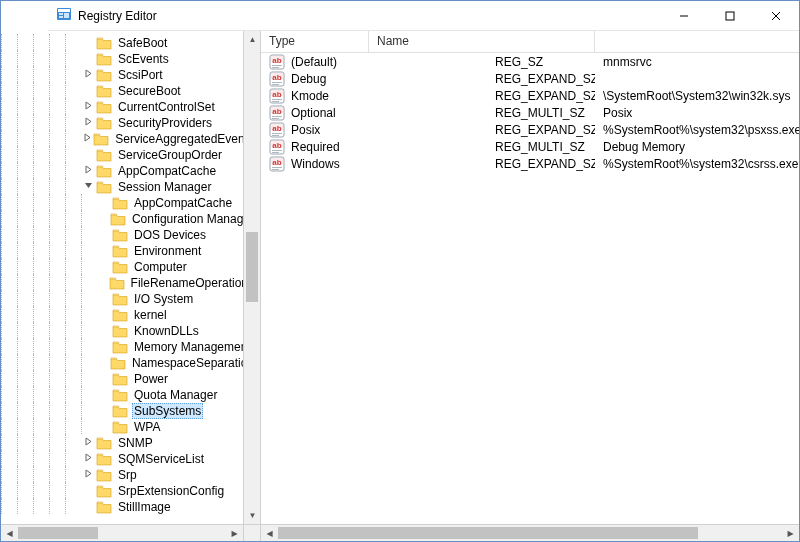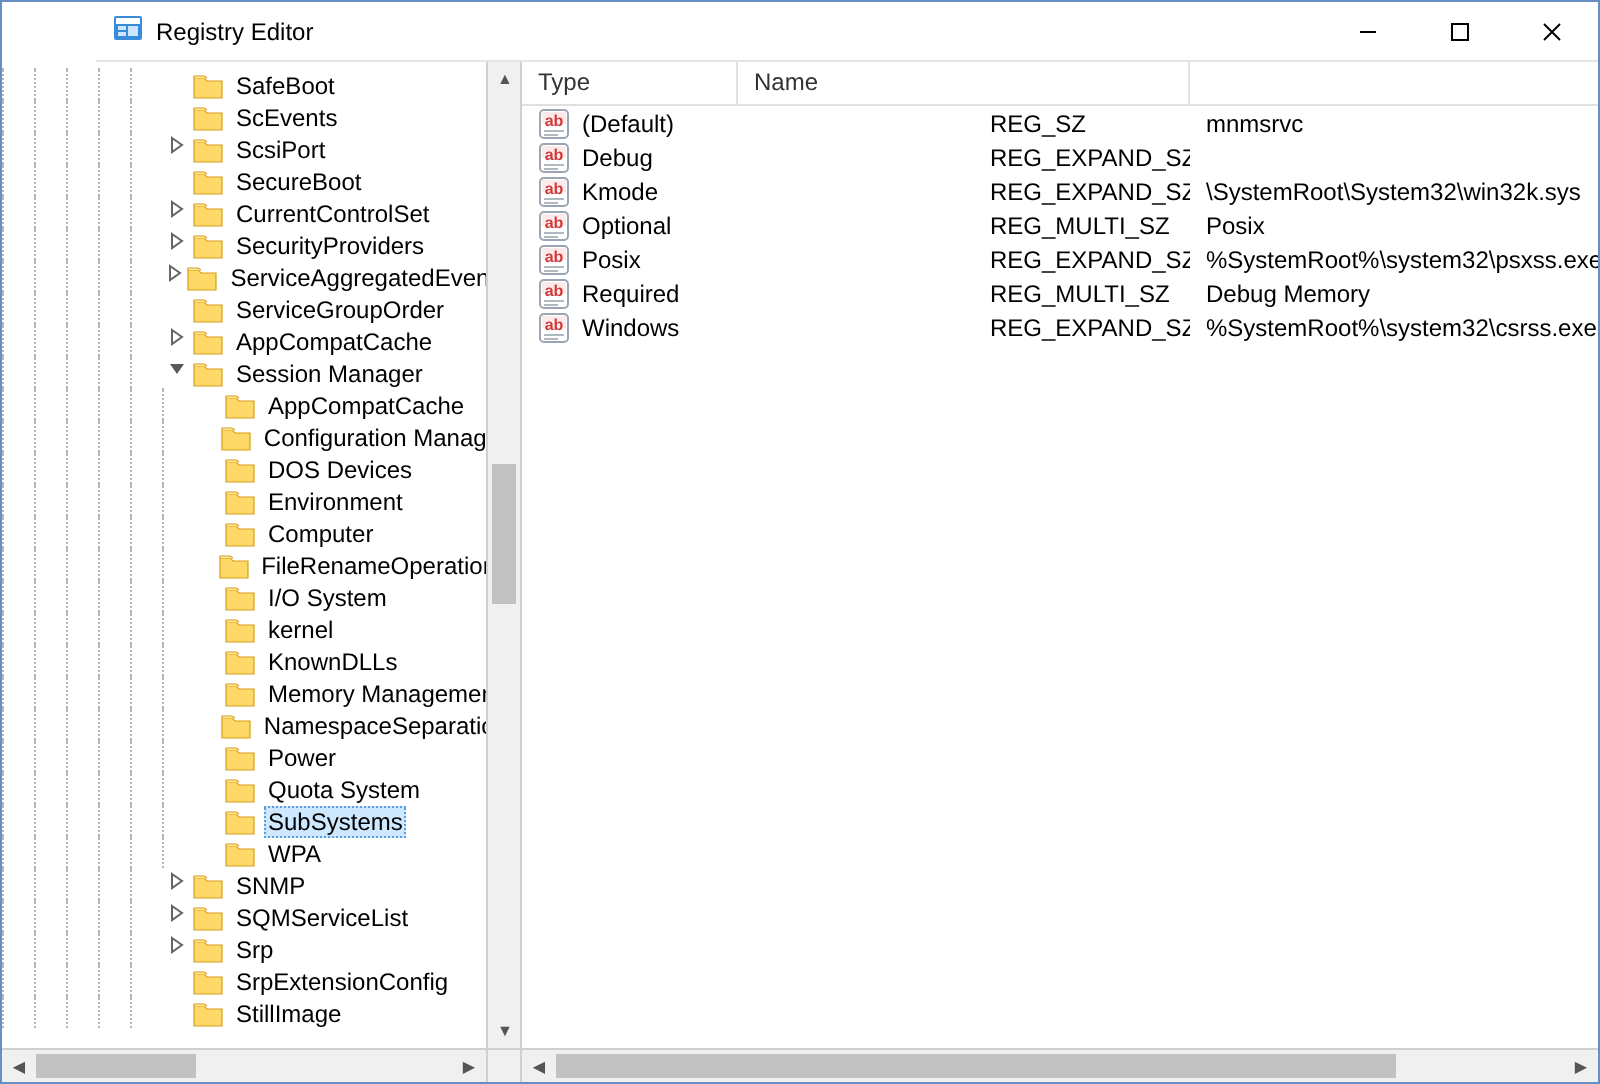--- a/index.html
+++ b/index.html
@@ -371,21 +371,21 @@
               </svg></span>
             <span class="label">Power</span>
           </div>
           <div class="tree-row">
             <span><span style="display:inline-block;width:16px;height:16px;border-left:1px dotted #b6b6b6;margin-left:0;"></span><span style="display:inline-block;width:16px;height:16px;border-left:1px dotted #b6b6b6;margin-left:0;"></span><span style="display:inline-block;width:16px;height:16px;border-left:1px dotted #b6b6b6;margin-left:0;"></span><span style="display:inline-block;width:16px;height:16px;border-left:1px dotted #b6b6b6;margin-left:0;"></span><span style="display:inline-block;width:16px;height:16px;border-left:1px dotted #b6b6b6;margin-left:0;"></span><span style="display:inline-block;width:16px;height:16px;border-left:1px dotted #b6b6b6;"></span></span>
             <span class="expander"></span>
             <span class="folder"><svg viewBox="0 0 16 14" width="16" height="14">
                 <path d="M1 3 L6 3 L7.5 4.5 L15 4.5 L15 13 L1 13 Z" fill="#ffd968" stroke="#d4a018" stroke-width="0.6"></path>
                 <path d="M1 3 L1 2 L6 2 L7.5 3" fill="#ffe9a8" stroke="#d4a018" stroke-width="0.6"></path>
               </svg></span>
-            <span class="label">Quota System</span>
+            <span class="label">Quota Manager</span>
           </div>
           <div class="tree-row">
             <span><span style="display:inline-block;width:16px;height:16px;border-left:1px dotted #b6b6b6;margin-left:0;"></span><span style="display:inline-block;width:16px;height:16px;border-left:1px dotted #b6b6b6;margin-left:0;"></span><span style="display:inline-block;width:16px;height:16px;border-left:1px dotted #b6b6b6;margin-left:0;"></span><span style="display:inline-block;width:16px;height:16px;border-left:1px dotted #b6b6b6;margin-left:0;"></span><span style="display:inline-block;width:16px;height:16px;border-left:1px dotted #b6b6b6;margin-left:0;"></span><span style="display:inline-block;width:16px;height:16px;border-left:1px dotted #b6b6b6;"></span></span>
             <span class="expander"></span>
             <span class="folder"><svg viewBox="0 0 16 14" width="16" height="14">
                 <path d="M1 3 L6 3 L7.5 4.5 L15 4.5 L15 13 L1 13 Z" fill="#ffd968" stroke="#d4a018" stroke-width="0.6"></path>
                 <path d="M1 3 L1 2 L6 2 L7.5 3" fill="#ffe9a8" stroke="#d4a018" stroke-width="0.6"></path>
               </svg></span>
             <span class="label selected">SubSystems</span>
           </div>

